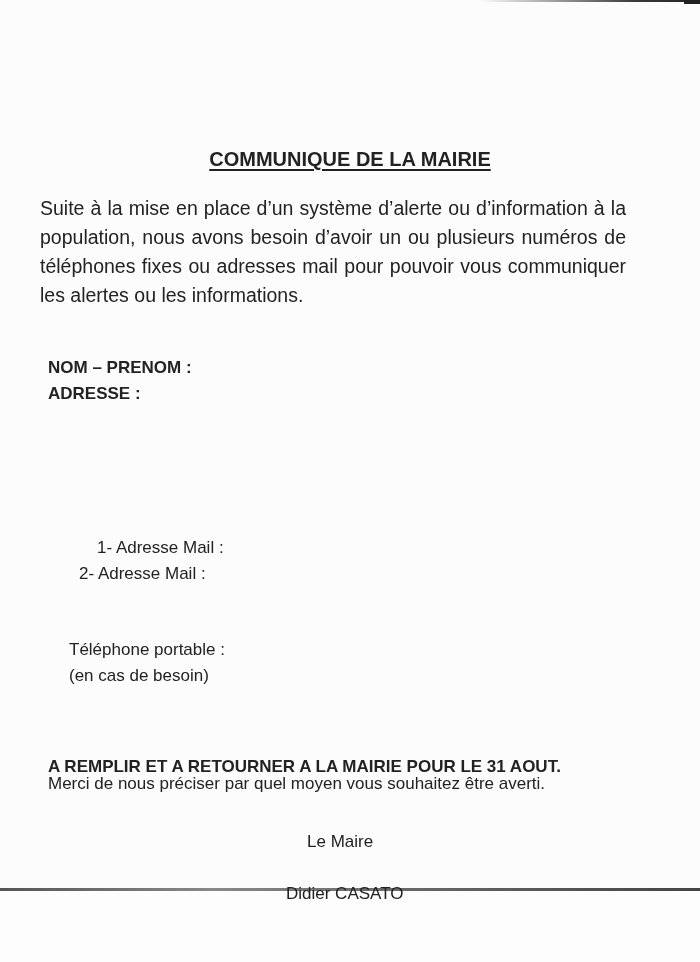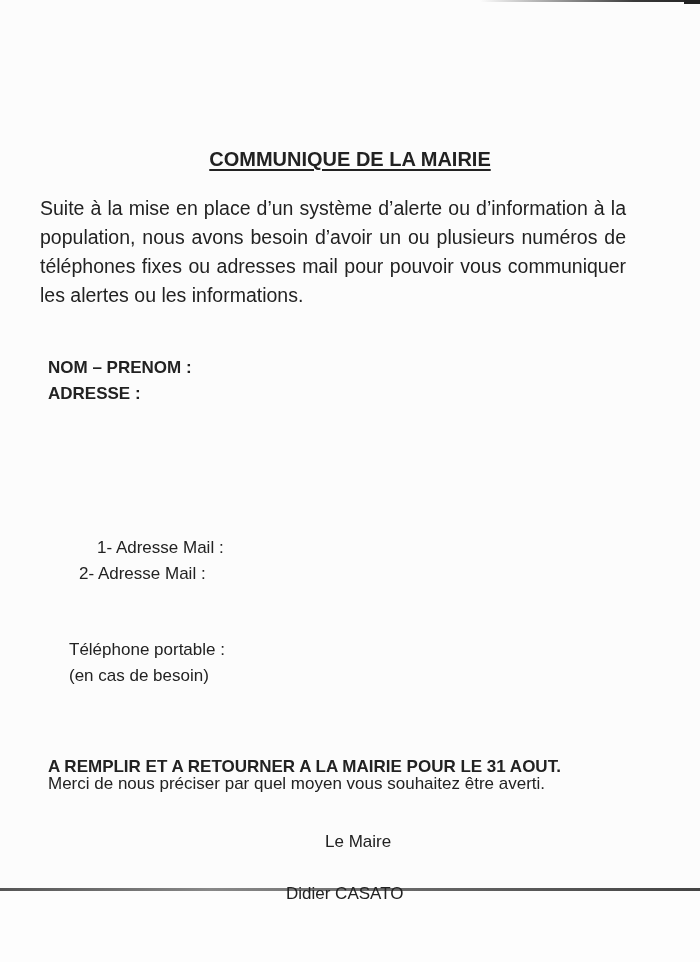--- a/index.html
+++ b/index.html
@@ -88,15 +88,15 @@
 
   <div class="line" style="left:69px; top:537px;margin-left:28px;">1- Adresse Mail :</div>
   <div class="line" style="left:69px; top:563px;margin-left:10px;">2- Adresse Mail :</div>
 
   <div class="line" style="left:69px; top:665px;">(en cas de besoin)</div>
   <div class="line" style="left:69px; top:639px;">Téléphone portable :</div>
 
   <div class="line" style="left:48px; top:773px;">Merci de nous préciser par quel moyen vous souhaitez être averti.</div>
   <div class="line bold" style="left:48px; top:756px;">A REMPLIR ET A RETOURNER A LA MAIRIE POUR LE 31 AOUT.</div>
 
-  <div class="line" style="left:325px; top:831px;">Le Maire</div>
+  <div class="line" style="left:307px; top:831px;">Le Maire</div>
   <div class="line" style="left:286px; top:883px;">Didier CASATO</div>
 </div>
 
 </body></html>

